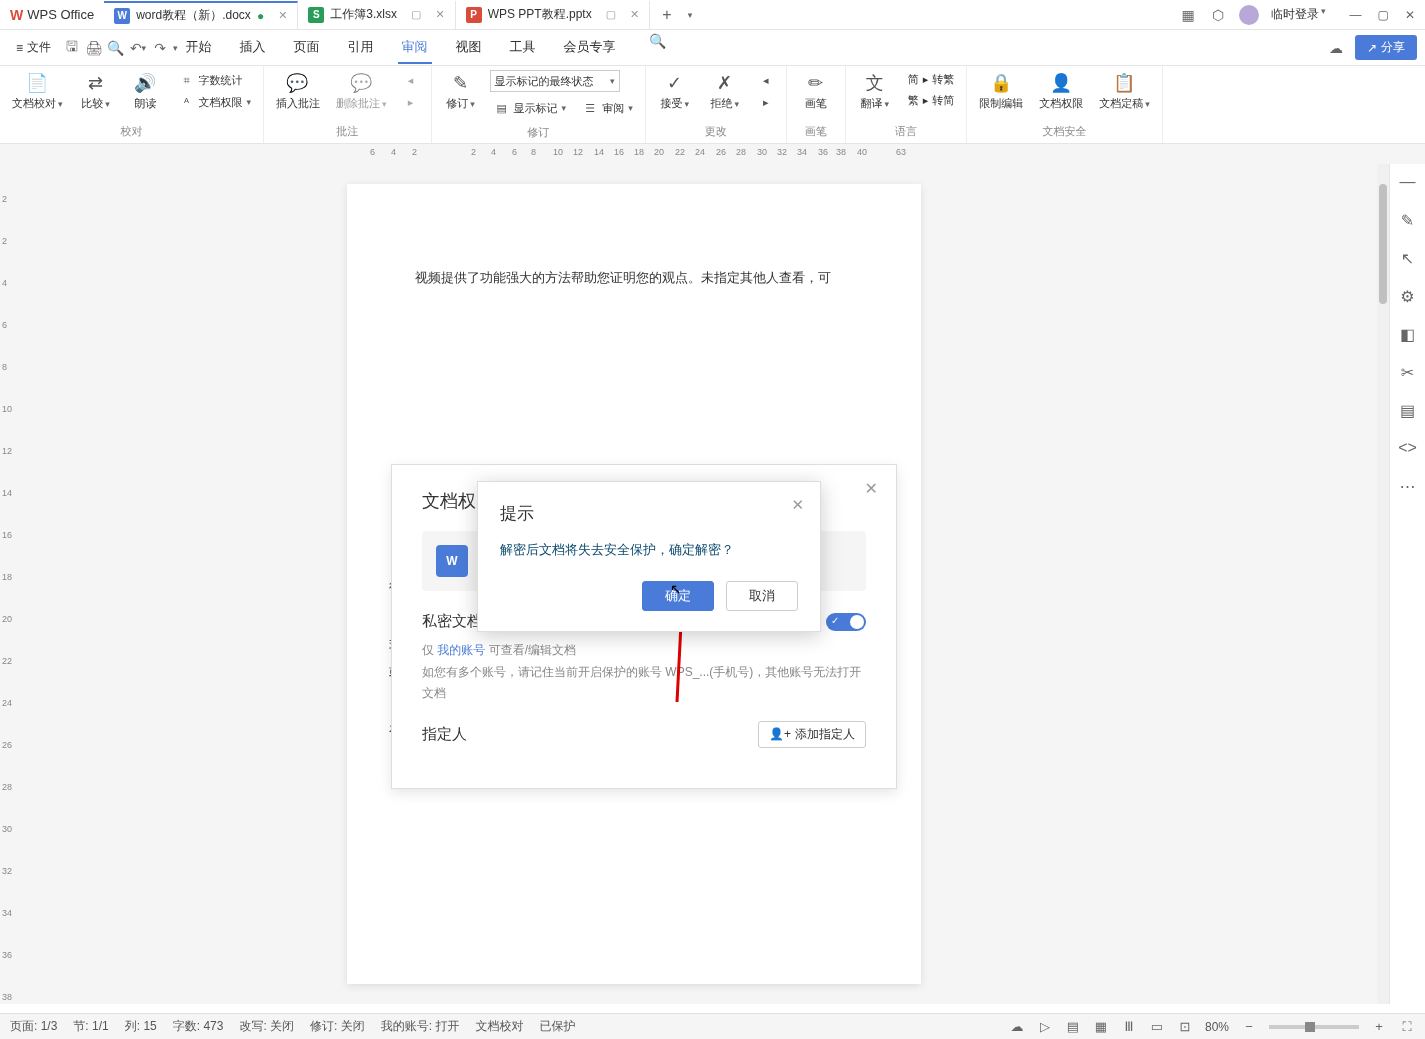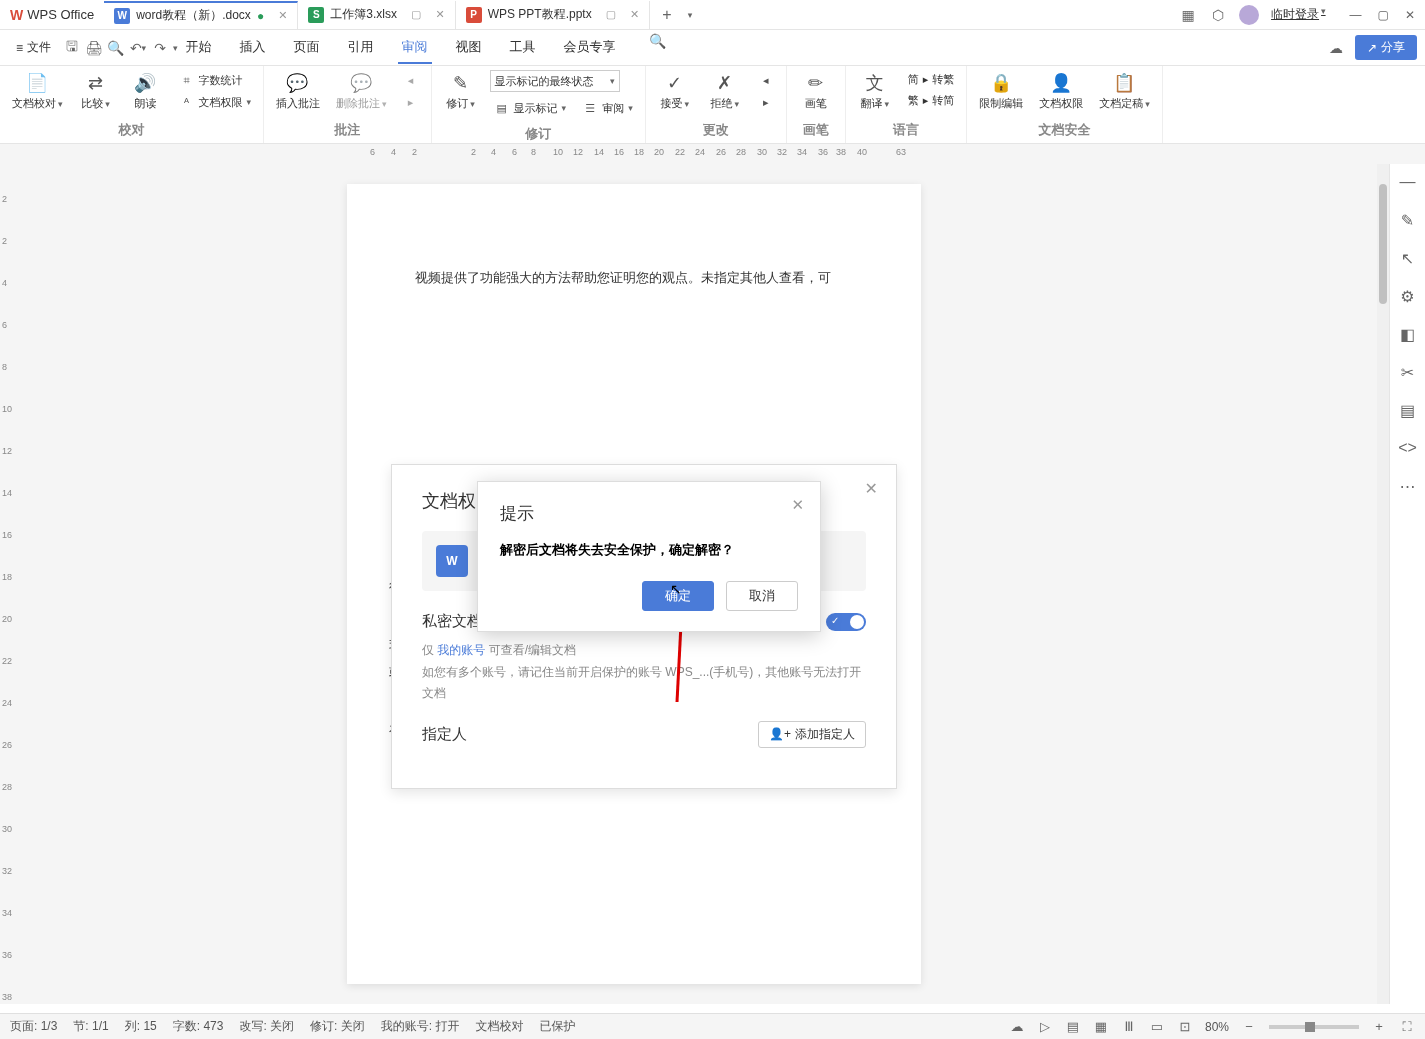--- a/index.html
+++ b/index.html
@@ -12,36 +12,36 @@
 .tab.active { background: #fff; border-top: 2px solid #4a7bd8; }
 .tab .doc-icon { width: 16px; height: 16px; border-radius: 2px; color: #fff; font-size: 10px; font-weight: bold; display: flex; align-items: center; justify-content: center; }
 .tab .w-ic { background: #4a7bd8; }
 .tab .s-ic { background: #2a9c5a; }
 .tab .p-ic { background: #d94c3a; }
 .tab .close-x { color: #999; margin-left: 8px; font-size: 11px; }
 .tab-add { padding: 0 12px; font-size: 16px; color: #666; }
 .titlebar-right { margin-left: auto; display: flex; align-items: center; gap: 12px; padding-right: 10px; }
 .tb-icon { width: 18px; height: 18px; color: #666; display: flex; align-items: center; justify-content: center; font-size: 14px; }
 .avatar { width: 20px; height: 20px; border-radius: 50%; background: #b8a8d8; }
-.login-txt { font-size: 12px; color: #333; display: flex; align-items: flex-start; gap: 2px; text-decoration: underline; }
+.login-txt { font-size: 12px; color: #333; display: flex; align-items: flex-start; gap: 2px; }
 .win-btns { display: flex; gap: 16px; margin-left: 12px; font-size: 12px; color: #666; }
 
 .menubar { height: 36px; display: flex; align-items: center; padding: 0 8px; gap: 4px; border-bottom: 1px solid #e5e5e5; }
 .file-btn { display: flex; align-items: center; gap: 4px; padding: 4px 8px; }
 .mb-icon { width: 18px; height: 18px; color: #666; display: flex; align-items: center; justify-content: center; font-size: 14px; }
 .menu-items { display: flex; gap: 20px; }
 .menu-item { font-size: 13px; color: #333; padding: 6px 4px; cursor: pointer; }
 .menu-item.active { color: #4a7bd8; border-bottom: 2px solid #4a7bd8; }
 .menubar-right { margin-left: auto; display: flex; align-items: center; gap: 10px; }
 .share-btn { background: #4a7bd8; color: #fff; padding: 4px 12px; border-radius: 3px; font-size: 12px; display: flex; align-items: center; gap: 4px; }
 
 .ribbon { height: 78px; display: flex; border-bottom: 1px solid #e5e5e5; background: #fff; }
 .ribbon-group { display: flex; flex-direction: column; align-items: center; padding: 4px 8px; border-right: 1px solid #eee; }
 .ribbon-group .items { display: flex; align-items: flex-start; gap: 8px; height: 60px; }
-.ribbon-group .group-label { font-size: 13px; color: #888; margin-top: 7px; font-weight: bold; }
+.ribbon-group .group-label { font-size: 11px; color: #888; margin-top: 7px; }
 .r-btn { display: flex; flex-direction: column; align-items: center; justify-content: center; gap: 2px; min-width: 42px; padding: 2px 4px; }
 .r-btn .r-icon { width: 22px; height: 22px; display: flex; align-items: center; justify-content: center; color: #555; font-size: 18px; }
 .r-btn .r-label { font-size: 11px; color: #333; white-space: nowrap; display: flex; align-items: center; gap: 2px; }
 .r-btn-sm { display: flex; align-items: center; gap: 4px; font-size: 11px; padding: 2px 4px; }
 .r-btn-sm .r-icon-sm { width: 16px; height: 16px; display: flex; align-items: center; justify-content: center; color: #555; }
 .r-col { display: flex; flex-direction: column; gap: 2px; justify-content: center; }
 .markup-select { width: 130px; height: 22px; border: 1px solid #ccc; font-size: 11px; padding: 0 4px; display: flex; align-items: center; justify-content: space-between; }
 
 .ruler-area { height: 20px; background: #f5f5f5; position: relative; display: flex; }
 .ruler-v-stub { width: 10px; background: #f5f5f5; }
@@ -70,21 +70,21 @@
 .badge-protected { background: #2a9c5a; color: #fff; font-size: 11px; padding: 3px 8px; border-radius: 3px; display: flex; align-items: center; gap: 4px; }
 .toggle { margin-left: auto; width: 40px; height: 18px; background: #4a7bd8; border-radius: 10px; position: relative; }
 .toggle::before { content: "✓"; color: #fff; font-size: 10px; position: absolute; left: 5px; top: 2px; }
 .toggle::after { content: ""; position: absolute; right: 2px; top: 2px; width: 14px; height: 14px; background: #fff; border-radius: 50%; }
 .pp-desc { font-size: 12px; color: #888; line-height: 1.8; }
 .pp-desc a { color: #4a7bd8; text-decoration: none; }
 .add-assignee { margin-left: auto; border: 1px solid #ccc; padding: 4px 10px; border-radius: 3px; font-size: 12px; display: flex; align-items: center; gap: 4px; }
 .dialog { position: absolute; left: 477px; top: 317px; width: 344px; background: #fff; border: 1px solid #ddd; box-shadow: 0 4px 20px rgba(0,0,0,0.2); padding: 20px 22px; z-index: 100; }
 .dialog .dlg-close { position: absolute; top: 14px; right: 16px; color: #999; font-size: 15px; }
 .dlg-title { font-size: 17px; margin-bottom: 16px; }
-.dlg-msg { font-size: 13px; color: #000000; margin-bottom: 22px; font-weight: bold; }
+.dlg-msg { font-size: 13px; color: #0c4a6e; margin-bottom: 22px; }
 .dlg-btns { display: flex; justify-content: flex-end; gap: 12px; }
 .dlg-btn { width: 72px; height: 30px; border: 1px solid #ccc; border-radius: 3px; font-size: 13px; display: flex; align-items: center; justify-content: center; cursor: pointer; }
 .dlg-btn.primary { background: #4a7bd8; color: #fff; border-color: #4a7bd8; }
 
 .cursor-arrow { position: absolute; left: 670px; top: 417px; z-index: 200; font-size: 14px; color: #000; }
 .red-arrow { position: absolute; left: 657px; top: 413px; z-index: 99; }
 
 .statusbar { position: absolute; bottom: 0; left: 0; right: 0; height: 26px; background: #f5f5f5; border-top: 1px solid #e0e0e0; display: flex; align-items: center; padding: 0 10px; font-size: 12px; color: #555; gap: 16px; }
 .statusbar .right { margin-left: auto; display: flex; align-items: center; gap: 12px; }
 .sb-icon { width: 16px; height: 16px; display: flex; align-items: center; justify-content: center; color: #666; font-size: 13px; }

